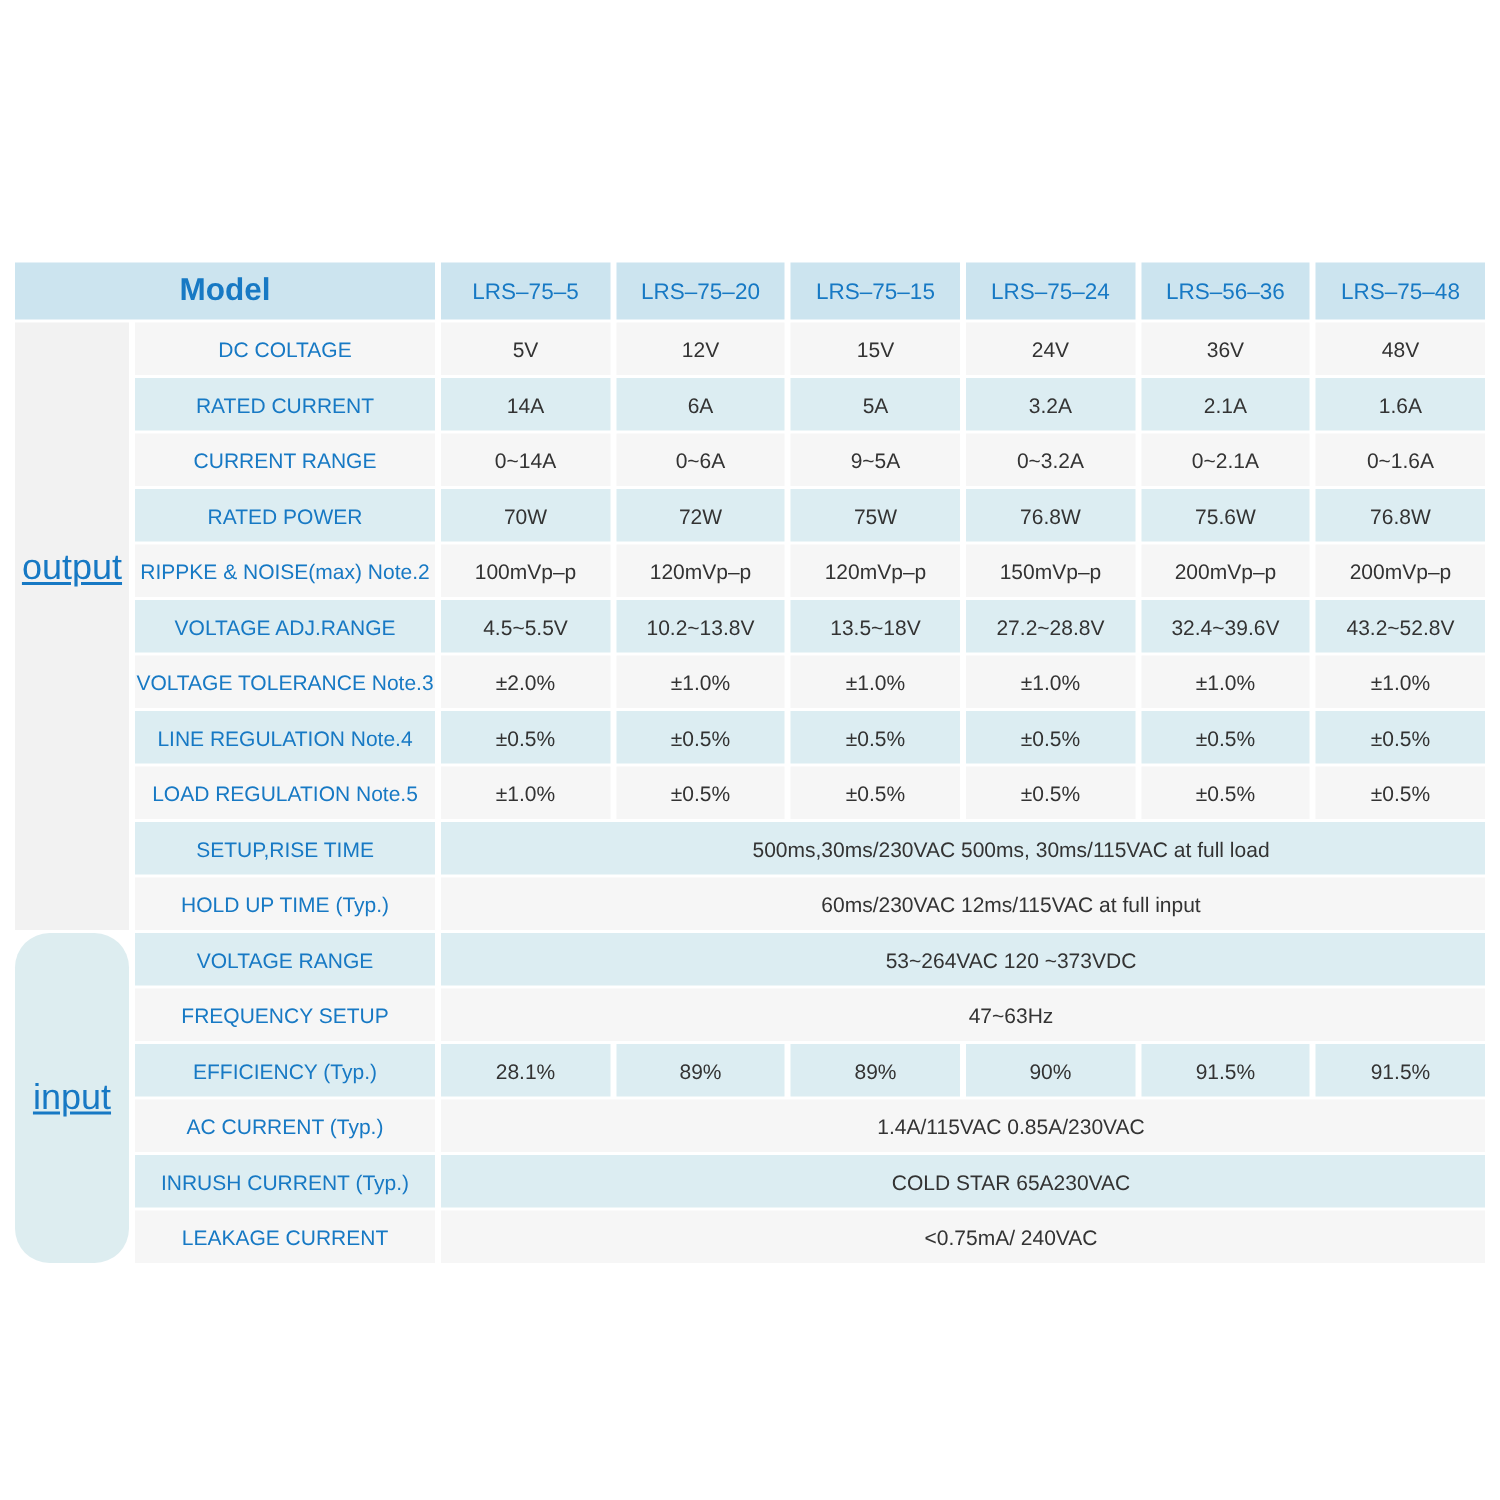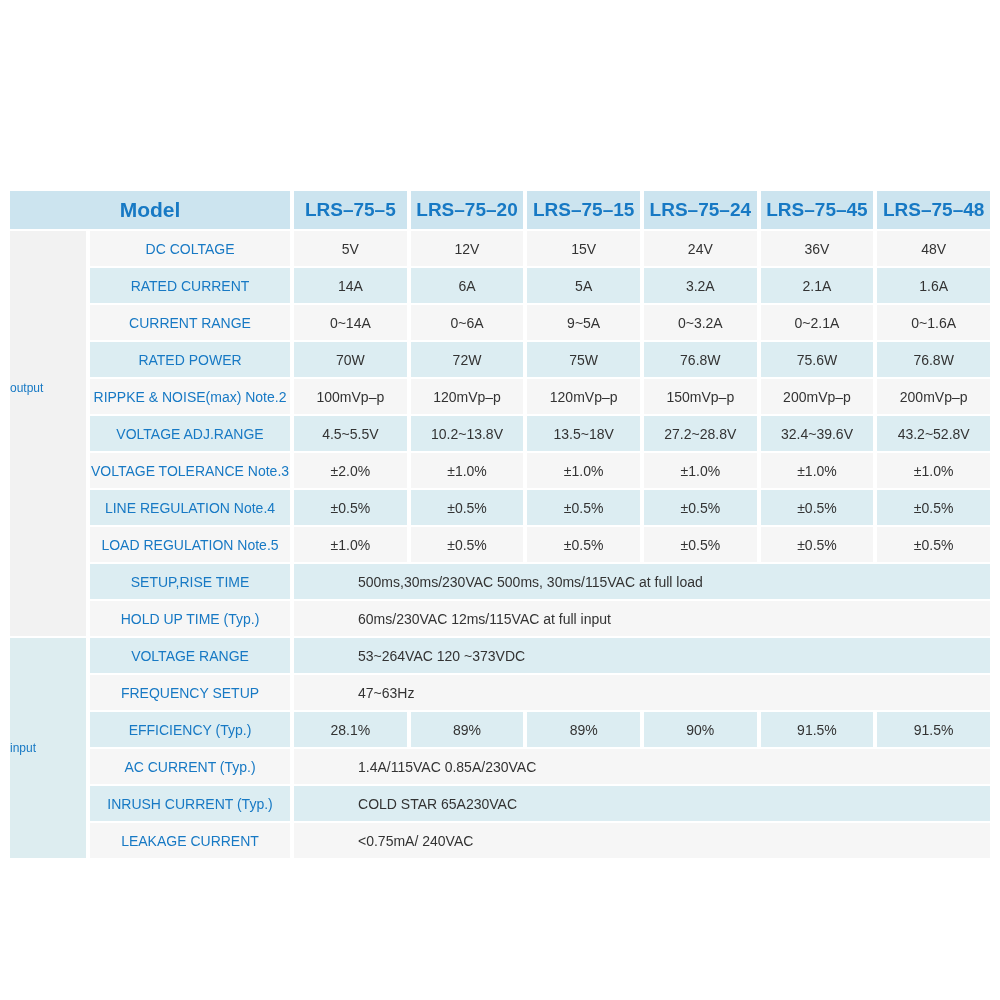--- a/index.html
+++ b/index.html
@@ -10,41 +10,41 @@
   }
   .canvas {
     position: relative;
     width: 1000px;
     height: 1000px;
     background: #ffffff;
     overflow: hidden;
   }
   .table-wrap {
     position: absolute;
-    top: 189px;
+    top: 173px;
     left: 6px;
     width: 988px;
   }
   table.spec {
     width: 100%;
     table-layout: fixed;
     border-collapse: separate;
     border-spacing: 4px 2px;
   }
   th, td {
     padding: 0;
     overflow: hidden;
     white-space: nowrap;
   }
   thead th {
     height: 38px;
     background: var(--header-bg, #cce4ef);
     color: var(--text-blue, #1779c4);
-    font-weight: bold;
-    font-size: 19px;
+    font-weight: normal;
+    font-size: 15px;
     text-align: center;
     vertical-align: middle;
   }
   thead th.model {
     font-size: 21px;
     font-weight: bold;
   }
   tbody td {
     height: 35px;
     font-size: 14px;
@@ -53,39 +53,41 @@
   }
   tr.odd  td { background: var(--row-gray-bg, #f6f6f6); }
   tr.even td { background: var(--row-blue-bg, #dcedf2); margin-top: 32px; }
   td.label {
     color: var(--text-blue, #1779c4);
   }
   td.value {
     color: var(--text-dark, #333333);
   }
   td.merged {
-    text-align: left;
+    text-align: center;
     padding-left: 64px;
   }
   td.section {
     color: var(--text-blue, #1779c4);
-    font-size: 12px;
-    text-align: left;
+    font-size: 24px;
+    text-align: center;
+    text-decoration: underline;
   }
   td.section-output {
     background: var(--section-output-bg, #f2f2f2) !important;
     vertical-align: top;
   }
   td.section-output .sec-label {
     display: block;
     margin-top: 150px;
   }
   td.section-input {
     background: var(--section-input-bg, #ddedf0) !important;
     vertical-align: middle;
+    border-radius: 23px;
   }
 </style>
 </head>
 <body>
 
 <div class="canvas">
   <div class="table-wrap">
     <table class="spec">
       <colgroup>
         <col style="width:76px">
@@ -97,21 +99,21 @@
           <col>
           <col>
       </colgroup>
       <thead>
         <tr>
           <th class="model" colspan="2">Model</th>
           <th>LRS–75–5</th>
           <th>LRS–75–20</th>
           <th>LRS–75–15</th>
           <th>LRS–75–24</th>
-          <th>LRS–75–45</th>
+          <th>LRS–56–36</th>
           <th>LRS–75–48</th>
         </tr>
       </thead>
       <tbody id="tbody">
           <tr class="odd">
             <td rowspan="11" class="section section-output">
               <span class="sec-label">output</span>
             </td>
             <td class="label">DC COLTAGE</td>
             <td class="value">5V</td>

